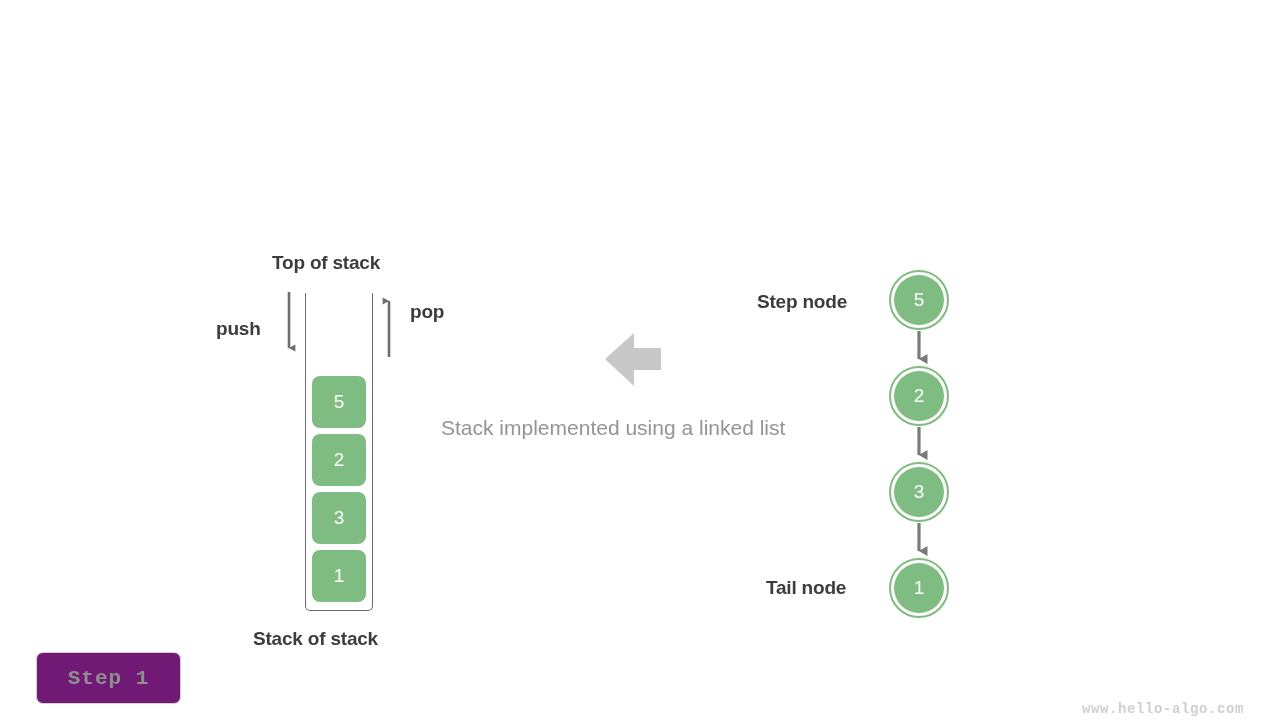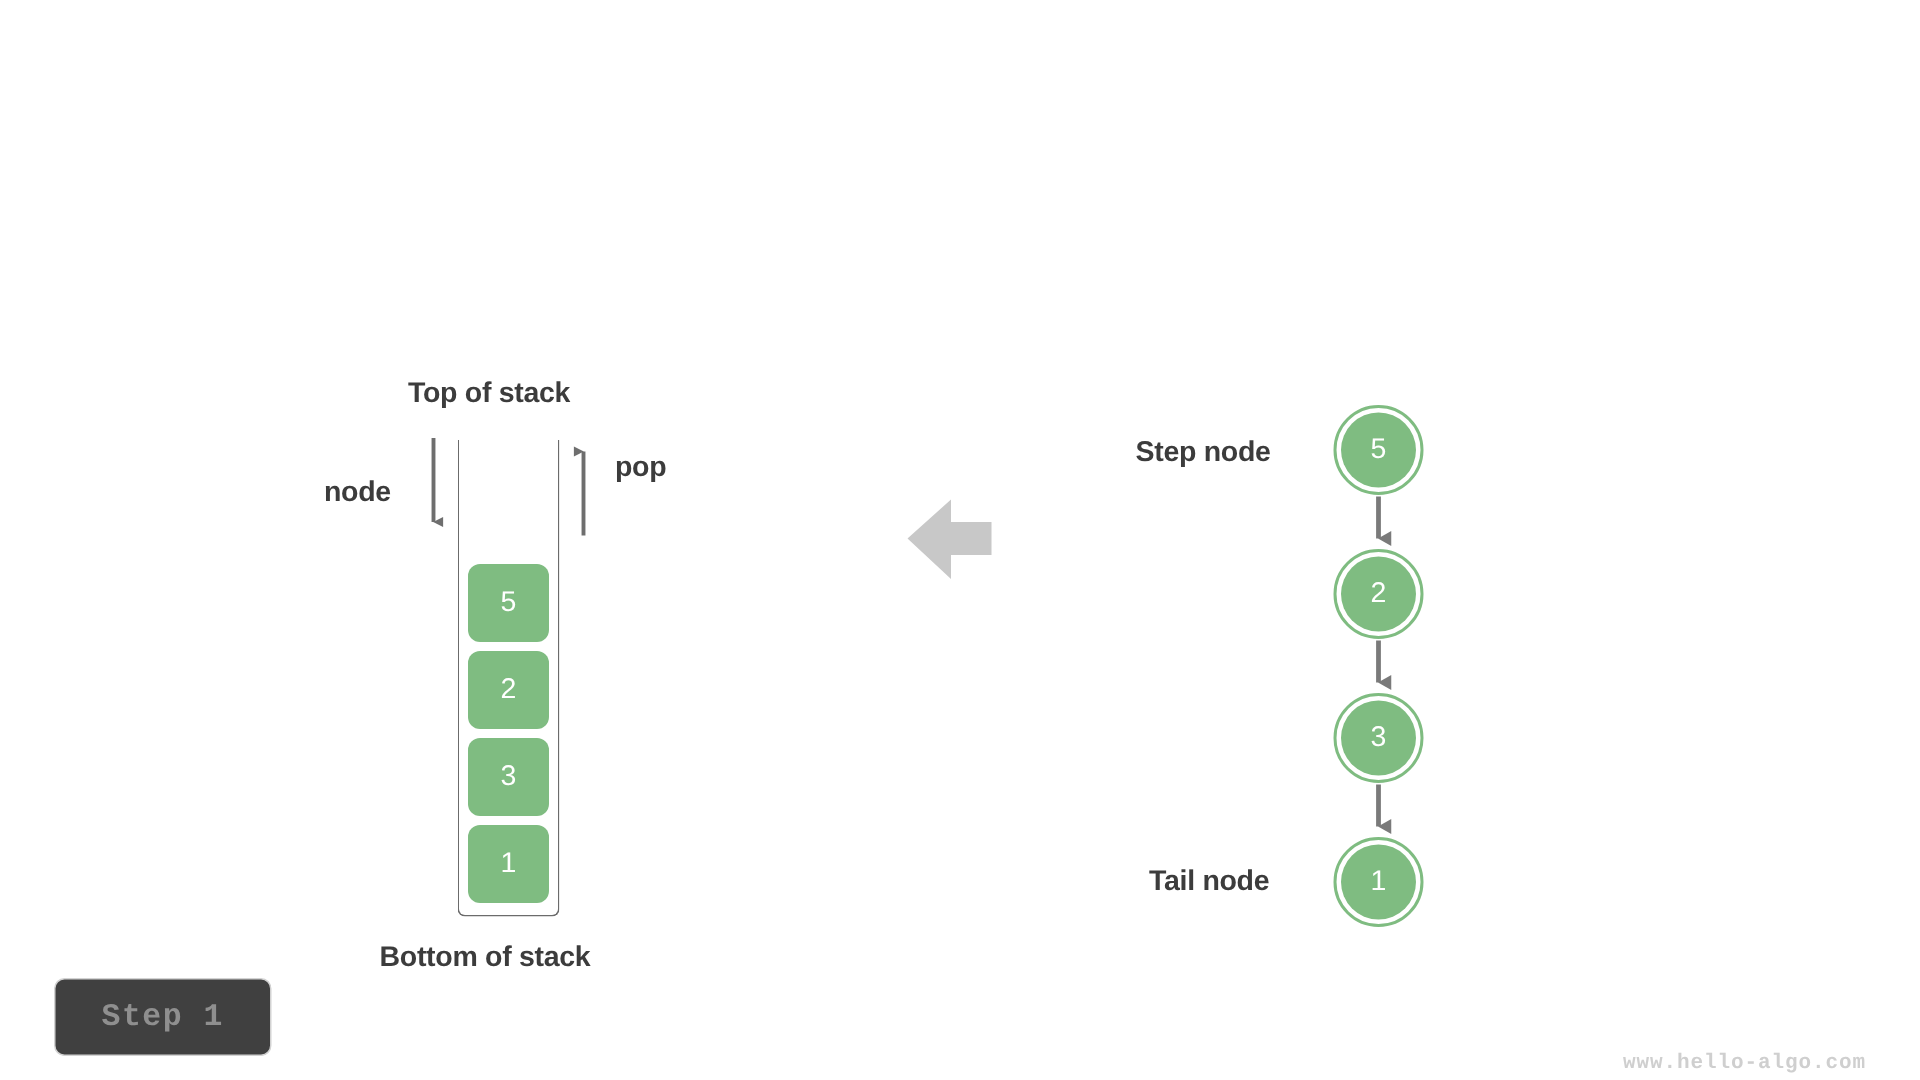--- a/index.html
+++ b/index.html
@@ -114,21 +114,21 @@
 
   
   #step-badge {
     position: absolute;
     left: 36px;
     top: 641px;
     width: 145px;
     height: 52px;
     border: 1.4px solid #d2d2d2;
     border-radius: 7px;
-    background: #404040;
+    background: #701a75;
     display: flex;
     align-items: center;
     justify-content: center;
     box-sizing: border-box;
   }
   #step-badge-text {
     font-family: "Liberation Mono", monospace;
     font-size: 21px;
     font-weight: bold;
     color: #8f8f8f;
@@ -148,41 +148,42 @@
     font-weight: bold;
   }
 </style>
 </head>
 <body>
 
 <div class="canvas">
 
   <div class="lbl-bold" style="left:272px; top:241px;">Top of stack</div>
 
-  <div class="lbl-bold" style="left:216px; top:307px;">node</div>
+  <div class="lbl-bold" style="left:216px; top:307px;">push</div>
 
   <div class="lbl-bold" style="left:410px; top:290px;">pop</div>
 
   <div id="stack-container"></div>
 
   <div class="stack-cell" style="top:365px;">
     <span>5</span>
   </div>
   <div class="stack-cell" style="top:423px;">
     <span>2</span>
   </div>
   <div class="stack-cell" style="top:481px;">
     <span>3</span>
   </div>
   <div class="stack-cell" style="top:539px;">
     <span>1</span>
   </div>
 
-  <div class="lbl-bold" style="left:253px; top:617px;">Bottom of stack</div>
-
+  <div class="lbl-bold" style="left:253px; top:617px;">Stack of stack</div>
+
+  <div class="lbl-caption" style="left:441px; top:405px;">Stack implemented using a linked list</div>
 
   <div class="lbl-bold" style="left:757px; top:280px;">Step node</div>
 
   <div class="ll-node" style="left:889px; top:259px;">
     <div class="ll-node-inner">5</div>
   </div>
 
   <div class="ll-node" style="left:889px; top:355px;">
     <div class="ll-node-inner">2</div>
   </div>

